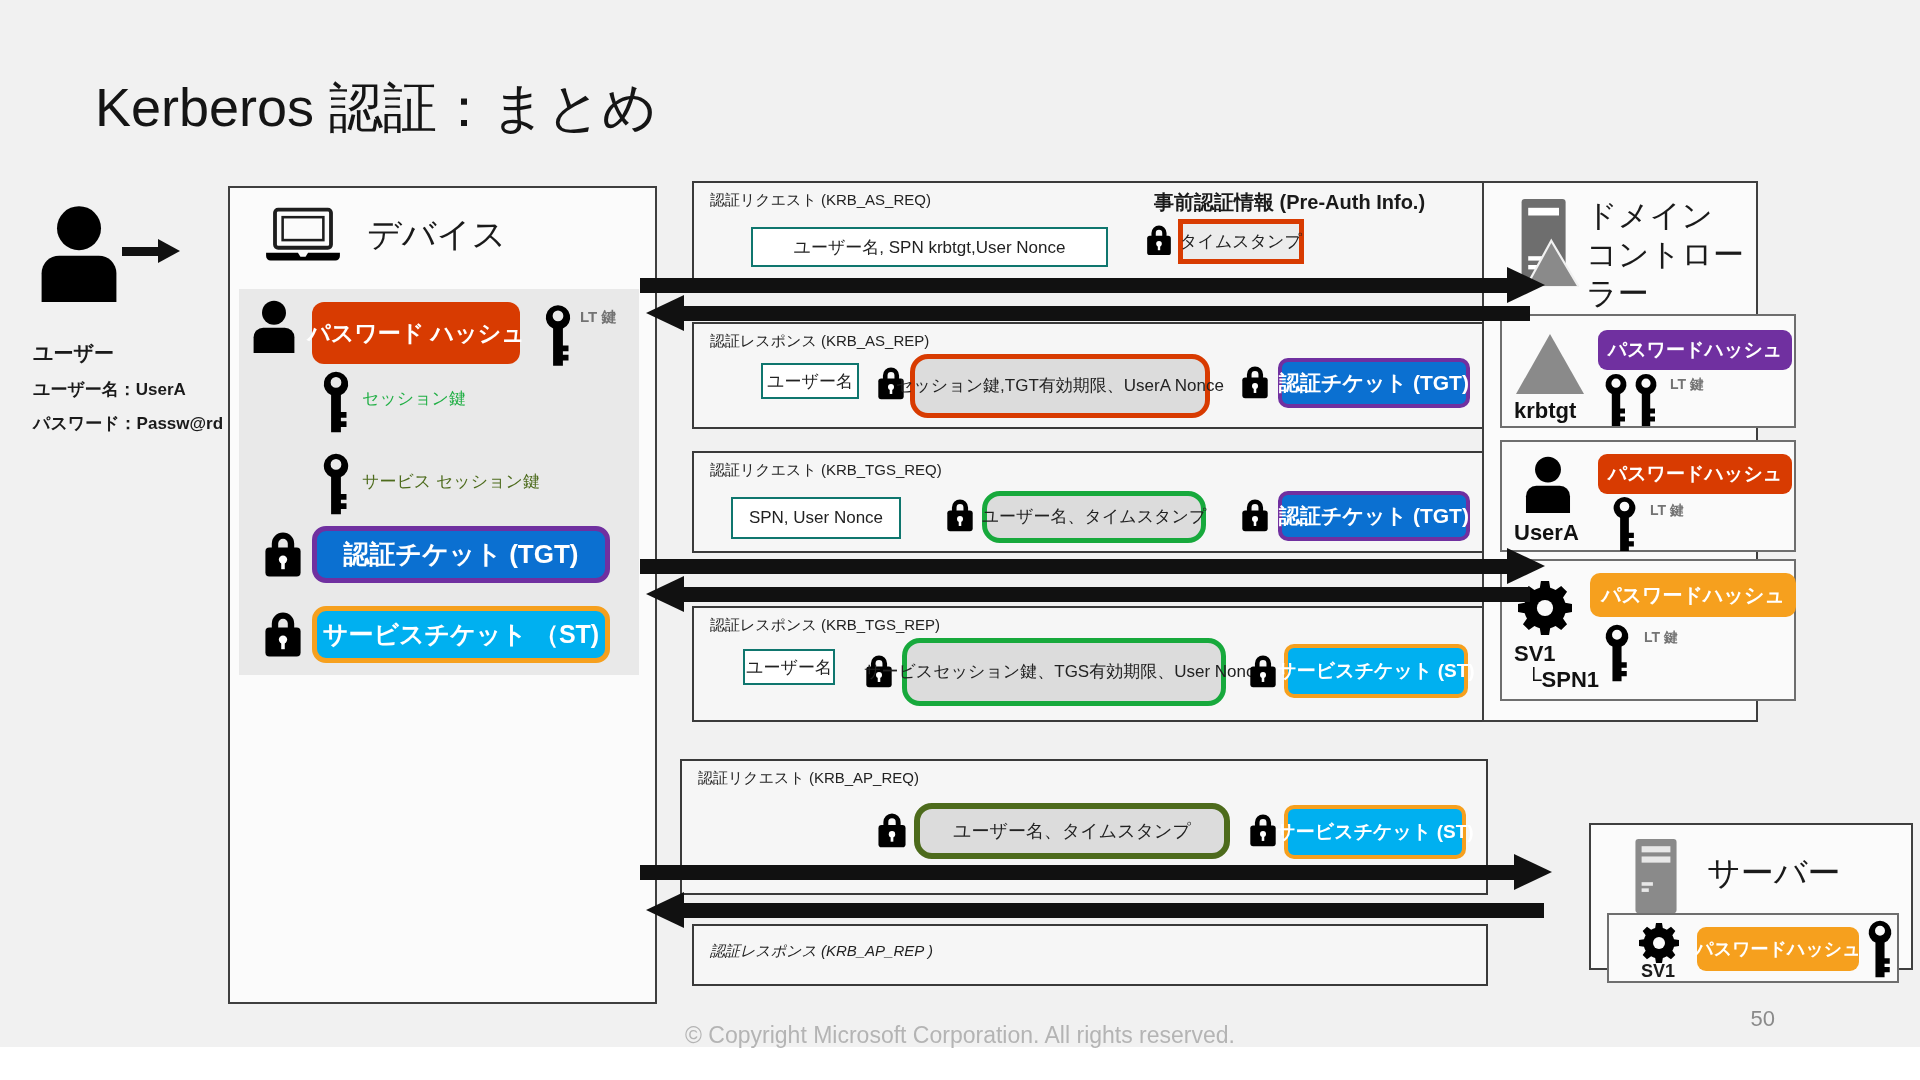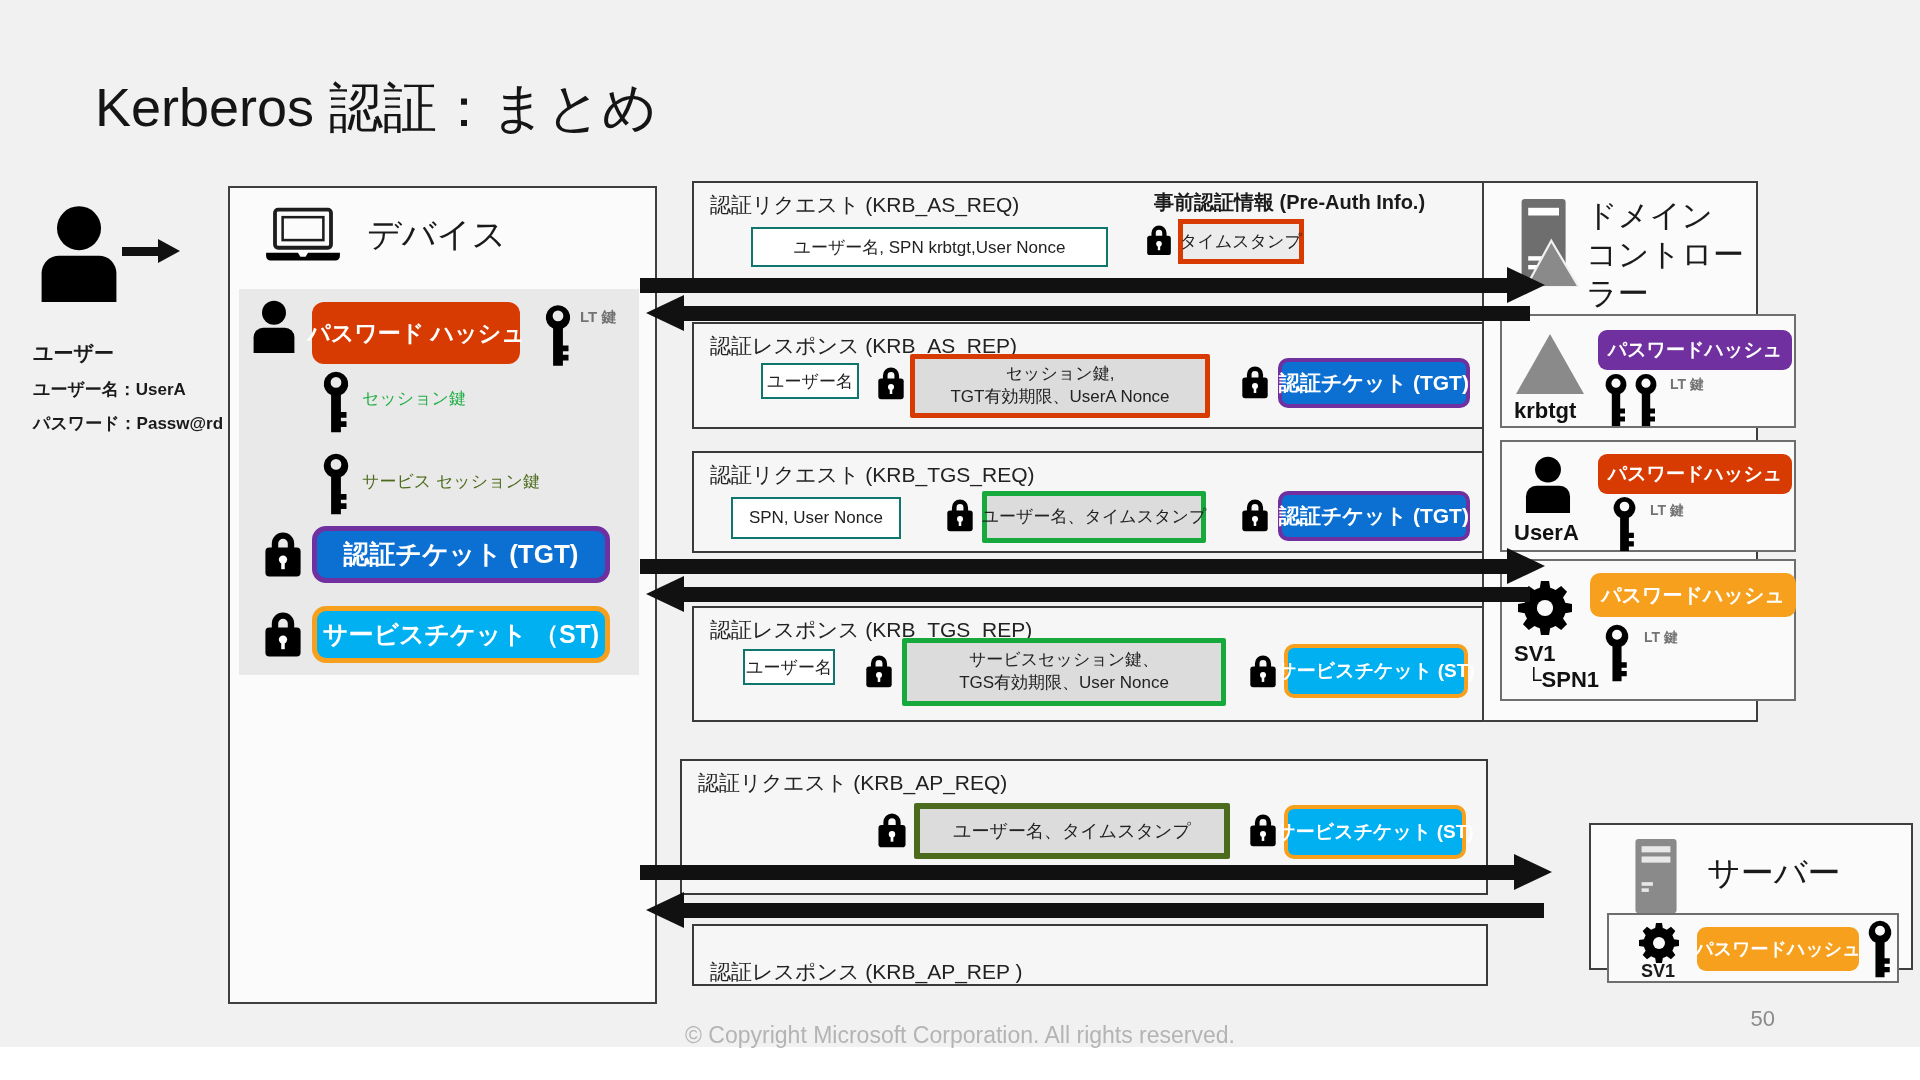--- a/index.html
+++ b/index.html
@@ -7,25 +7,25 @@
     width:1920px;height:1080px;position:relative;overflow:hidden;
     background:#f1f1f1;
     font-family:"Liberation Sans","DejaVu Sans",sans-serif;
     color:#1a1a1a;
   }
   .abs{position:absolute;}
   .title{font-size:54px;color:#151515;}
   
   .frame{position:absolute;background:#fbfbfb;border:2px solid #3f3f3f;box-sizing:border-box;}
   .mbox{position:absolute;background:#f6f6f6;border:2px solid #3a3a3a;box-sizing:border-box;}
-  .mtitle{position:absolute;font-size:21px;color:#222;white-space:nowrap;}
+  .mtitle{position:absolute;font-size:15px;color:#222;white-space:nowrap;}
   .wbox{position:absolute;background:#fff;border:2px solid #0f766e;box-sizing:border-box;
         display:flex;align-items:center;justify-content:center;font-size:17px;color:#222;white-space:nowrap;}
-  .encbox{position:absolute;background:#dcdcdc;border-radius:2px;box-sizing:border-box;
-        display:flex;flex-direction:column;align-items:center;justify-content:center;
+  .encbox{position:absolute;background:#dcdcdc;border-radius:18px;box-sizing:border-box;
+        display:flex;flex-direction:row;align-items:center;justify-content:center;
         font-size:17px;color:#222;text-align:center;line-height:1.35;white-space:nowrap;}
   .pill{position:absolute;display:flex;align-items:center;justify-content:center;
         color:#fff;font-weight:bold;box-sizing:border-box;white-space:nowrap;}
   .subbox{position:absolute;background:#fafafa;border:2px solid #6e6e6e;box-sizing:border-box;}
   .name-lbl{position:absolute;font-size:22px;color:#111;font-weight:bold;white-space:nowrap;}
   .lt-lbl{position:absolute;font-size:14px;font-weight:bold;color:#737373;white-space:nowrap;}
   
   .arr{position:absolute;display:flex;align-items:center;z-index:6;}
   .arr .shaft{flex:1;height:15px;background:#111;}
   .arr.right::after{content:"";width:0;height:0;border-left:38px solid #111;
@@ -201,21 +201,21 @@
   <div class="encbox" style="left:232px;top:42px;width:316px;height:56px;border:6px solid #4D6B1C;font-size:18px;">
     <span>ユーザー名、タイムスタンプ</span>
   </div>
   <svg class="abs icon" style="left:566px;top:46px;color:#F6A01E;" width="30" height="46">
       <use href="#i-lock"></use>
     </svg>
   <div class="pill" style="left:602px;top:44px;width:182px;height:54px;background:#00B0F0;border:4px solid #F6A01E;border-radius:10px;font-size:19px;">サービスチケット (ST)</div>
 </div>
 
 <div class="mbox" style="left:692px;top:924px;width:796px;height:62px;">
-  <div class="mtitle" style="left:16px;top:32px;">認証レスポンス (KRB_AP_REP )</div>
+  <div class="mtitle" style="left:16px;top:16px;font-style:italic;">認証レスポンス (KRB_AP_REP )</div>
 </div>
 
 <div class="arr right" style="left:640px;top:267px;width:905px;height:36px;">
     <div class="shaft"></div>
   </div>
 <div class="arr left" style="left:646px;top:295px;width:884px;height:36px;">
     <div class="shaft"></div>
   </div>
 <div class="arr right" style="left:640px;top:548px;width:905px;height:36px;">
     <div class="shaft"></div>

